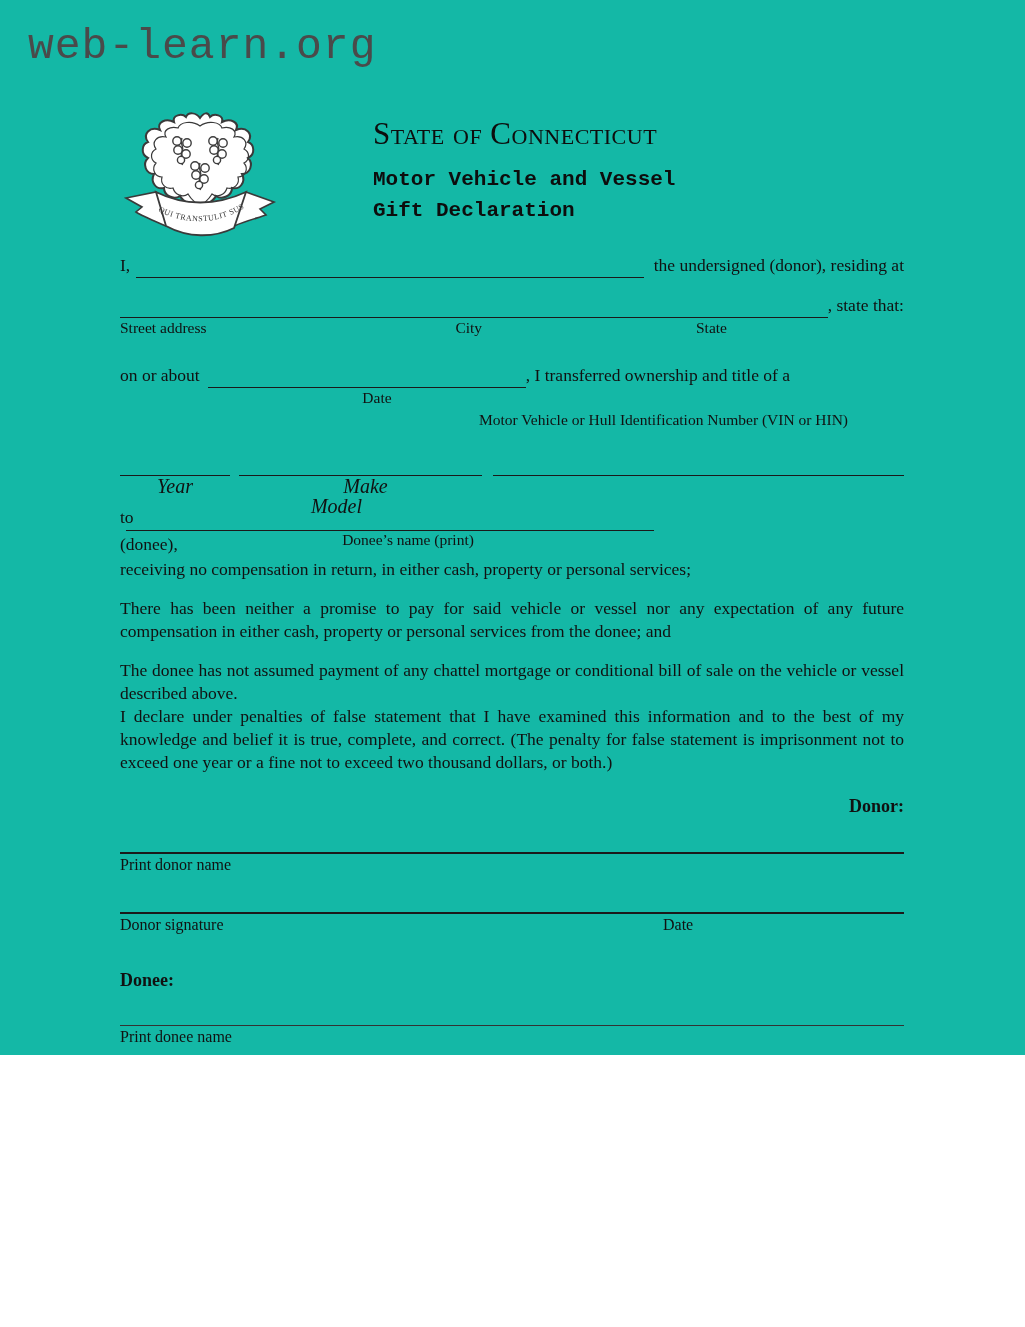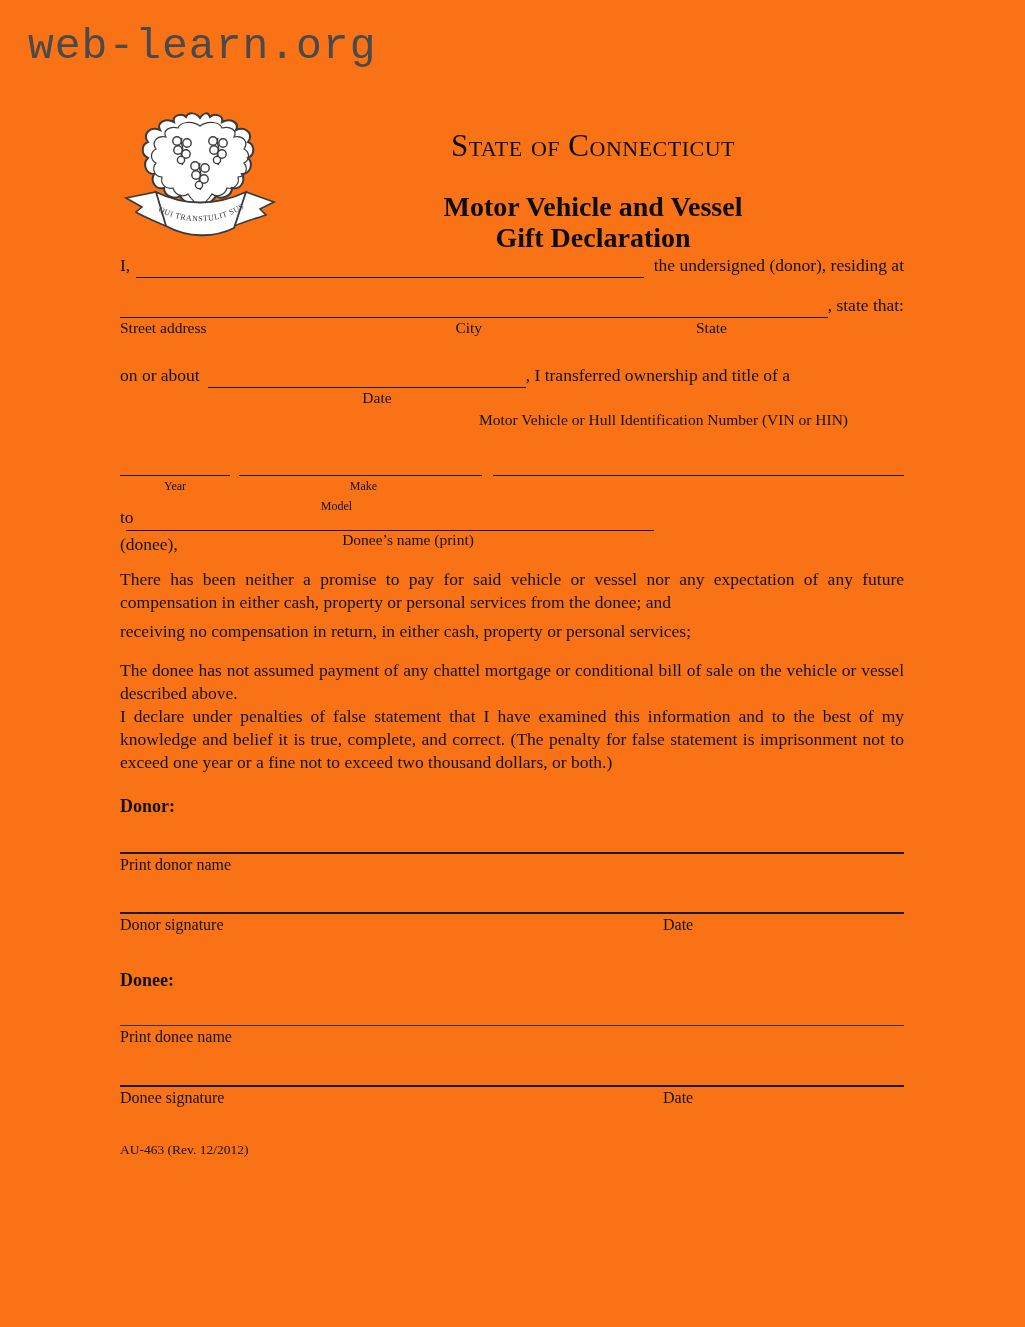--- a/index.html
+++ b/index.html
@@ -1,30 +1,30 @@
 <!DOCTYPE html>
 <html><head>
 <meta charset="utf-8">
 <style>
   html,body{margin:0;padding:0;background:#fff;}
-  .page{position:relative;width:1025px;height:1327px;background:#f97316;overflow:hidden;
+  .page{position:relative;width:1025px;height:1055px;background:#14b8a6;overflow:hidden;
         font-family:"Liberation Serif", serif;color:#111;}
 
   
   .watermark{position:absolute;left:28px;top:22px;
     font-family:"Liberation Mono","DejaVu Sans Mono",monospace;
     font-size:43px;letter-spacing:1px;color:#4a4a4a;white-space:nowrap;}
 
   
   .seal{position:absolute;left:122px;top:108px;width:156px;height:130px;}
-  .title-block{position:absolute;left:373px;top:128px;width:440px;text-align:center;}
+  .title-block{position:absolute;left:373px;top:116px;width:440px;text-align:left;}
   .doc-state{font-family:"Liberation Serif",serif;font-variant:small-caps;
     font-size:31px;letter-spacing:.5px;color:#0d0d0d;line-height:36px;}
-  .doc-title{font-family:Liberation Serif, serif;font-weight:bold;
-    font-size:28px;line-height:31px;color:#0d0d0d;margin-top:27px;}
+  .doc-title{font-family:Liberation Mono, monospace;font-weight:bold;
+    font-size:21px;line-height:31px;color:#0d0d0d;margin-top:12px;}
 
   
   .form{position:absolute;left:120px;top:252px;width:784px;font-size:17.5px;line-height:23px;}
   .row{display:flex;align-items:stretch;height:26px;line-height:26px;white-space:nowrap;}
   .blank{border-bottom:1.5px solid #1a1a1a;align-self:stretch;}
   .grow{flex:1 1 auto;}
   .lbl-row{height:22px;line-height:20px;font-size:15.5px;}
   .lbl-center{display:inline-block;text-align:center;}
   .bold{font-weight:bold;}
 
@@ -143,41 +143,41 @@
 
     <div class="lbl-row">
       <span class="lbl-center" style="margin-left:303px;width:481px;font-family:Liberation Serif, serif;">Motor Vehicle or Hull Identification Number (VIN or HIN)</span>
     </div>
 
     <div class="row" style="margin-top:20px;height:24px;">
       <div class="blank" style="width:110px;"></div>
       <div class="blank" style="width:243px;margin-left:9px;"></div>
       <div class="blank grow" style="margin-left:11px;"></div>
     </div>
-    <div class="lbl-row" style="font-size:12px;">
+    <div class="lbl-row" style="font-size:20px;font-style:italic;">
       <span class="lbl-center" style="width:110px;">Year</span>
       <span class="lbl-center" style="width:243px;margin-left:9px;">Make</span>
       <span class="lbl-center" style="width:411px;margin-left:11px;">Model</span>
     </div>
 
     <div class="row" style="margin-top:6px;flex-direction:column;">
       <span>to</span>
       <div class="blank" style="width:528px;margin:0 8px 0 6px;"></div>
       <span>(donee),</span>
     </div>
     <div class="lbl-row">
       <span class="lbl-center" style="margin-left:24px;width:528px;">Donee’s name (print)</span>
     </div>
 
+    <p class="para" style="margin-top:6px;">receiving no compensation in return, in either cash, property or personal services;</p>
     <p class="para just" style="margin-top:16px;">There has been neither a promise to pay for said vehicle or vessel nor any expectation of any future compensation in either cash, property or personal services from the donee; and</p>
-    <p class="para" style="margin-top:6px;">receiving no compensation in return, in either cash, property or personal services;</p>
     <p class="para just" style="margin-top:16px;">The donee has not assumed payment of any chattel mortgage or conditional bill of sale on the vehicle or vessel described above.</p>
     <p class="para just" style="">I declare under penalties of false statement that I have examined this information and to the best of my knowledge and belief it is true, complete, and correct. (The penalty for false statement is imprisonment not to exceed one year or a fine not to exceed two thousand dollars, or both.)</p>
 
-    <div class="sig-heading" style="margin-top:21px;">Donor:</div>
+    <div class="sig-heading" style="margin-top:21px;text-align:right;">Donor:</div>
     <div class="sig-line" style="height:35px;"></div>
     <div class="sig-lbl-row">
       <span>Print donor name</span>
     </div>
     <div class="sig-line" style="height:36px;"></div>
     <div class="sig-lbl-row">
       <span>Donor signature</span>
       <span class="sig-date">Date</span>
     </div>
 

